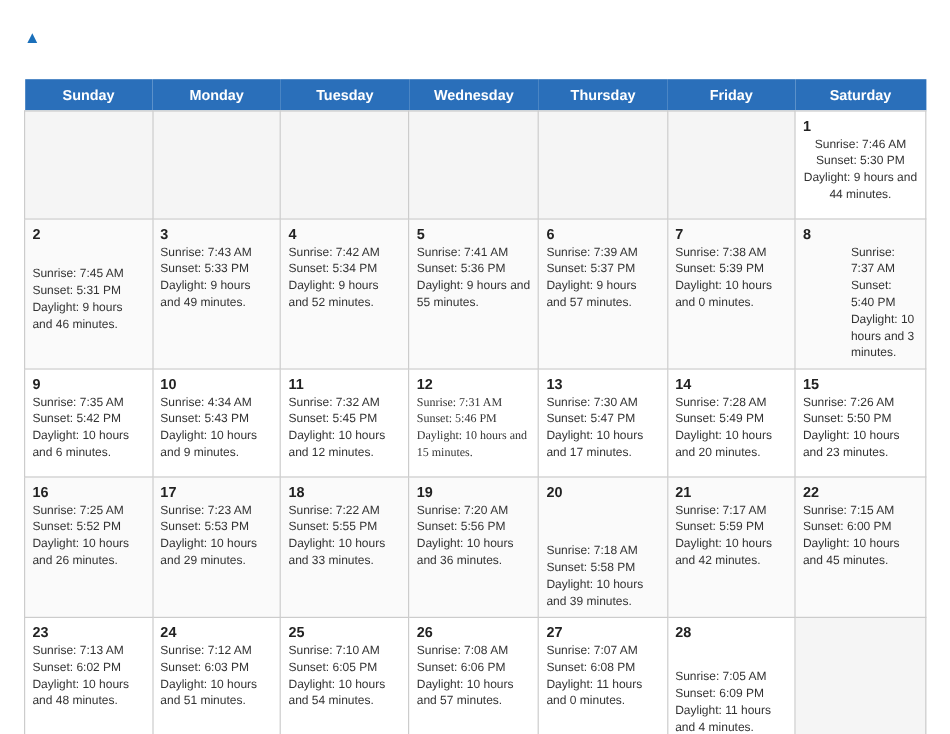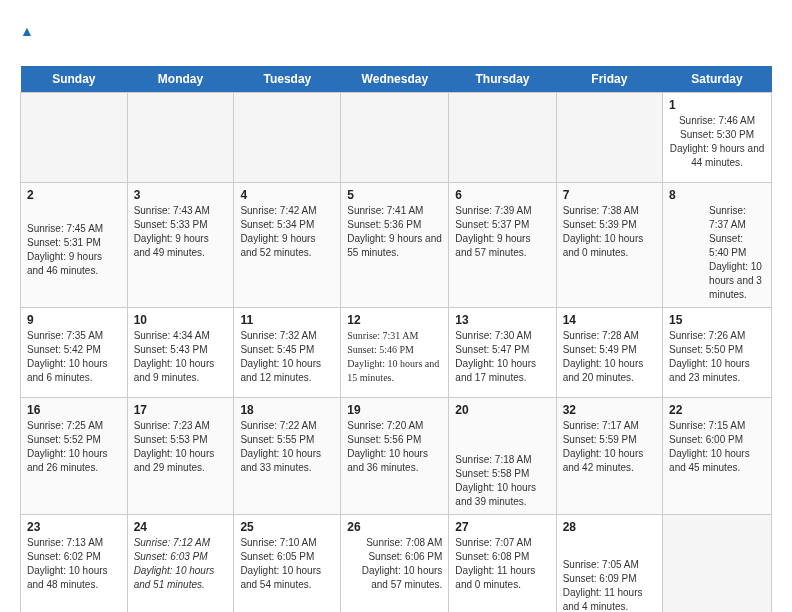--- a/index.html
+++ b/index.html
@@ -243,54 +243,54 @@
 Sunset: 5:56 PM
 Daylight: 10 hours and 36 minutes.</div>
         </td>
         <td>
           <div class="day-number">20</div>
           <div class="day-info" style="white-space: pre-line; margin-top: 36px;">Sunrise: 7:18 AM
 Sunset: 5:58 PM
 Daylight: 10 hours and 39 minutes.</div>
         </td>
         <td>
-          <div class="day-number">32</div>
+          <div class="day-number">21</div>
           <div class="day-info" style="white-space: pre-line;">Sunrise: 7:17 AM
 Sunset: 5:59 PM
 Daylight: 10 hours and 42 minutes.</div>
         </td>
         <td>
           <div class="day-number">22</div>
           <div class="day-info" style="white-space: pre-line;">Sunrise: 7:15 AM
 Sunset: 6:00 PM
 Daylight: 10 hours and 45 minutes.</div>
         </td>
       </tr>
       <tr>
         <td>
           <div class="day-number">23</div>
           <div class="day-info" style="white-space: pre-line;">Sunrise: 7:13 AM
 Sunset: 6:02 PM
 Daylight: 10 hours and 48 minutes.</div>
         </td>
         <td>
           <div class="day-number">24</div>
-          <div class="day-info" style="white-space: pre-line; font-style: italic;">Sunrise: 7:12 AM
+          <div class="day-info" style="white-space: pre-line;">Sunrise: 7:12 AM
 Sunset: 6:03 PM
 Daylight: 10 hours and 51 minutes.</div>
         </td>
         <td>
           <div class="day-number">25</div>
           <div class="day-info" style="white-space: pre-line;">Sunrise: 7:10 AM
 Sunset: 6:05 PM
 Daylight: 10 hours and 54 minutes.</div>
         </td>
         <td>
           <div class="day-number">26</div>
-          <div class="day-info" style="white-space: pre-line; text-align: right;">Sunrise: 7:08 AM
+          <div class="day-info" style="white-space: pre-line;">Sunrise: 7:08 AM
 Sunset: 6:06 PM
 Daylight: 10 hours and 57 minutes.</div>
         </td>
         <td>
           <div class="day-number">27</div>
           <div class="day-info" style="white-space: pre-line;">Sunrise: 7:07 AM
 Sunset: 6:08 PM
 Daylight: 11 hours and 0 minutes.</div>
         </td>
         <td>

